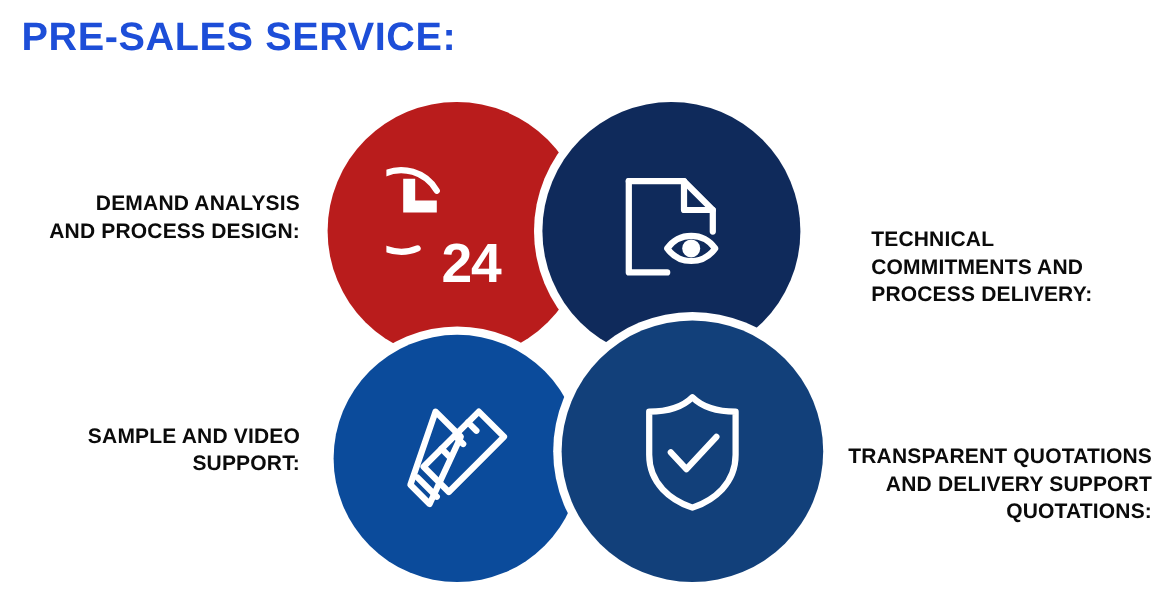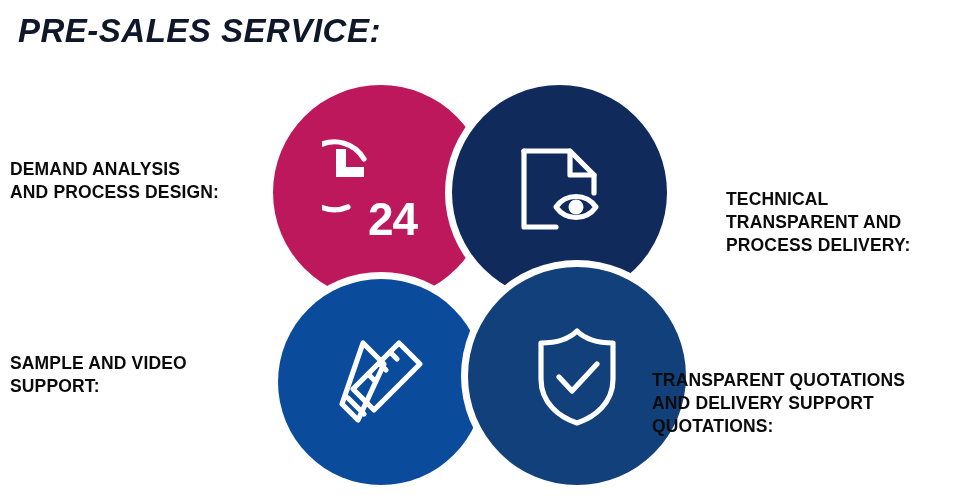--- a/index.html
+++ b/index.html
@@ -24,23 +24,22 @@
   }
 
   
   #page-title {
     position: absolute;
     left: 18px;
     top: 12px;
     font-size: 33px;
     font-weight: 700;
     letter-spacing: 0.5px;
-    color: #0f172a;
+    color: #1d4ed8;
     white-space: nowrap;
-    font-style: italic;
   }
 
   
   #circle-cluster {
     position: absolute;
     left: 273px;
     top: 85px;
     width: 400px;
     height: 400px;
   }
@@ -50,21 +49,21 @@
     display: flex;
     align-items: center;
     justify-content: center;
   }
   .circle svg { display: block; }
 
   
   #circle-demand {
     left: 0px;  top: 0px;
     width: 215px; height: 215px;
-    background: #be185d;
+    background: #b91c1c;
     z-index: 1;
   }
   
   #circle-sample {
     left: 5px; top: 194px;
     width: 206px; height: 206px;
     background: #0B4B9B;
     z-index: 2;
     box-shadow: 0 0 0 7px #ffffff;
   }
@@ -89,26 +88,26 @@
   .label {
     position: absolute;
     font-size: 17.5px;
     font-weight: 700;
     line-height: 1.32;
     letter-spacing: 0.15px;
     color: #0b0b0b;
     z-index: 6;
   }
   .label-right { text-align: left; margin-top: 28px; }
-  .label-left  { }
+  .label-left  { text-align: right; }
 
   #label-demand      { left: 10px;  top: 158px; width: 240px; }
   #label-sample      { left: 10px;  top: 352px; width: 240px; }
   #label-technical   { left: 726px; top: 160px; width: 230px; }
-  #label-transparent { left: 652px; top: 341px; width: 292px; }
+  #label-transparent { left: 668px; top: 341px; width: 292px; text-align: right; }
 
   .icon-white { fill: none; stroke: #ffffff; stroke-width: 5.2;
                 stroke-linecap: round; stroke-linejoin: round; }
   .icon-white-solid { fill: #ffffff; stroke: none; }
   .num24 { fill: #ffffff; font-family: "Liberation Sans", sans-serif;
            font-size: 46px; font-weight: 700; letter-spacing: -1px; }
 </style>
 </head>
 <body>
 
@@ -182,21 +181,21 @@
     <div>AND PROCESS DESIGN:</div>
   </div>
 
   <div class="label label-left" id="label-sample">
     <div>SAMPLE AND VIDEO</div>
     <div>SUPPORT:</div>
   </div>
 
   <div class="label label-right" id="label-technical">
     <div>TECHNICAL</div>
-    <div>TRANSPARENT AND</div>
+    <div>COMMITMENTS AND</div>
     <div>PROCESS DELIVERY:</div>
   </div>
 
   <div class="label label-right" id="label-transparent">
     <div>TRANSPARENT QUOTATIONS</div>
     <div>AND DELIVERY SUPPORT</div>
     <div>QUOTATIONS:</div>
   </div>
 
 </div>

